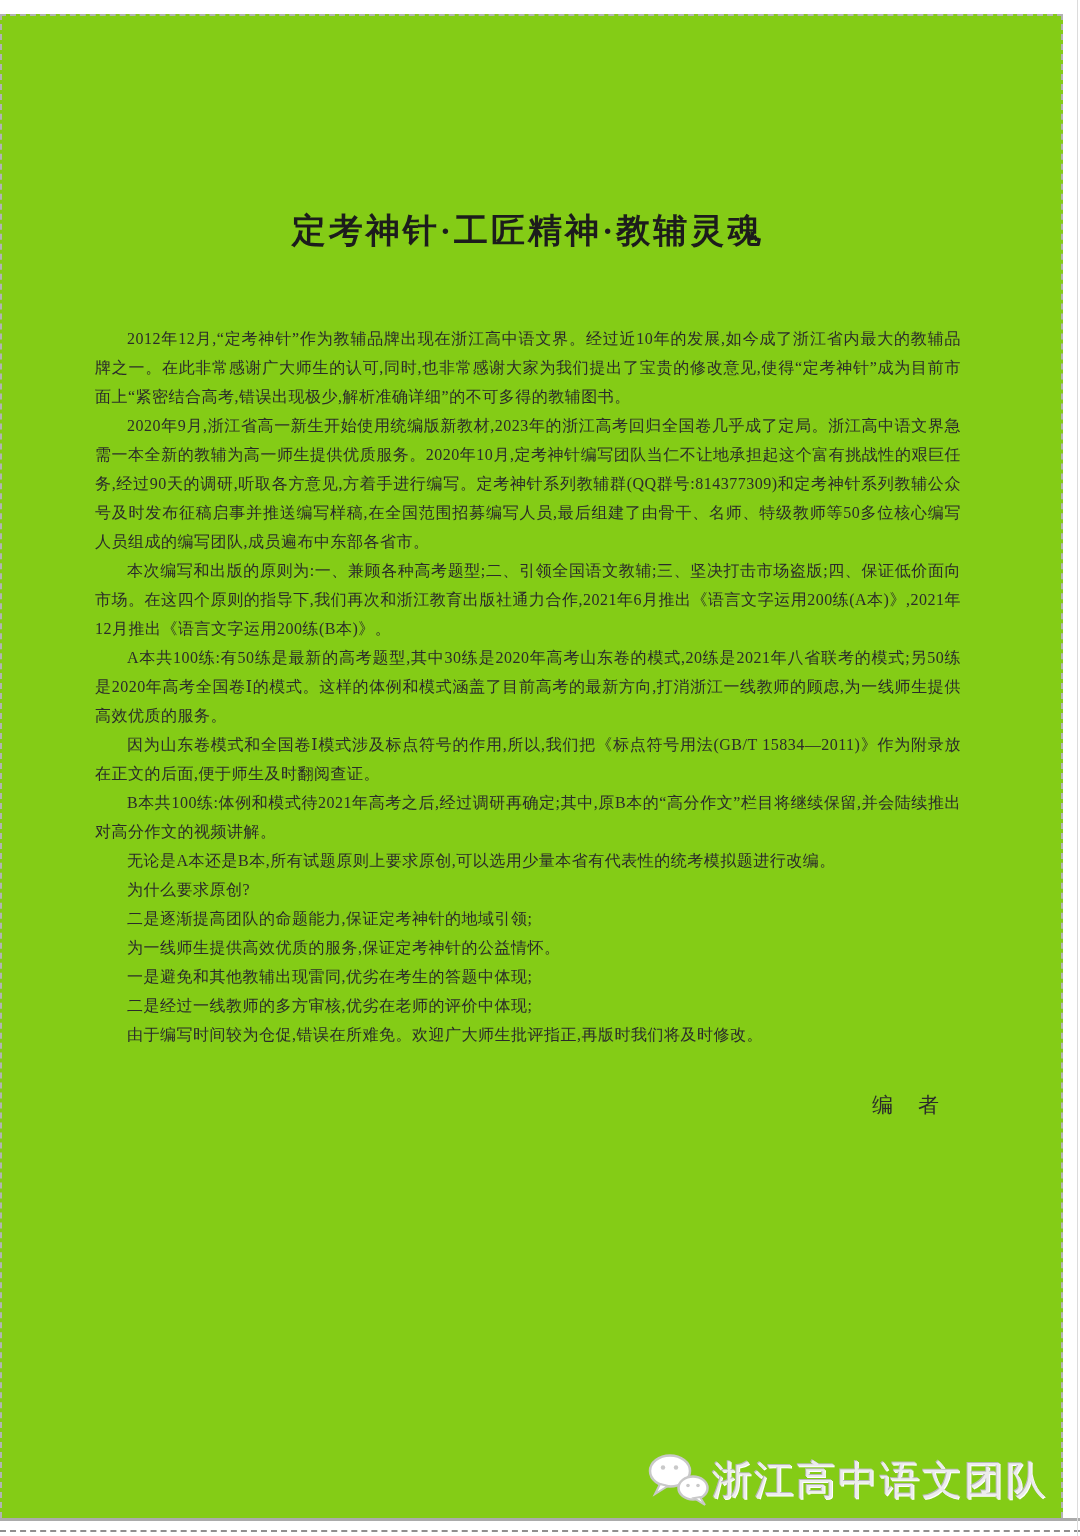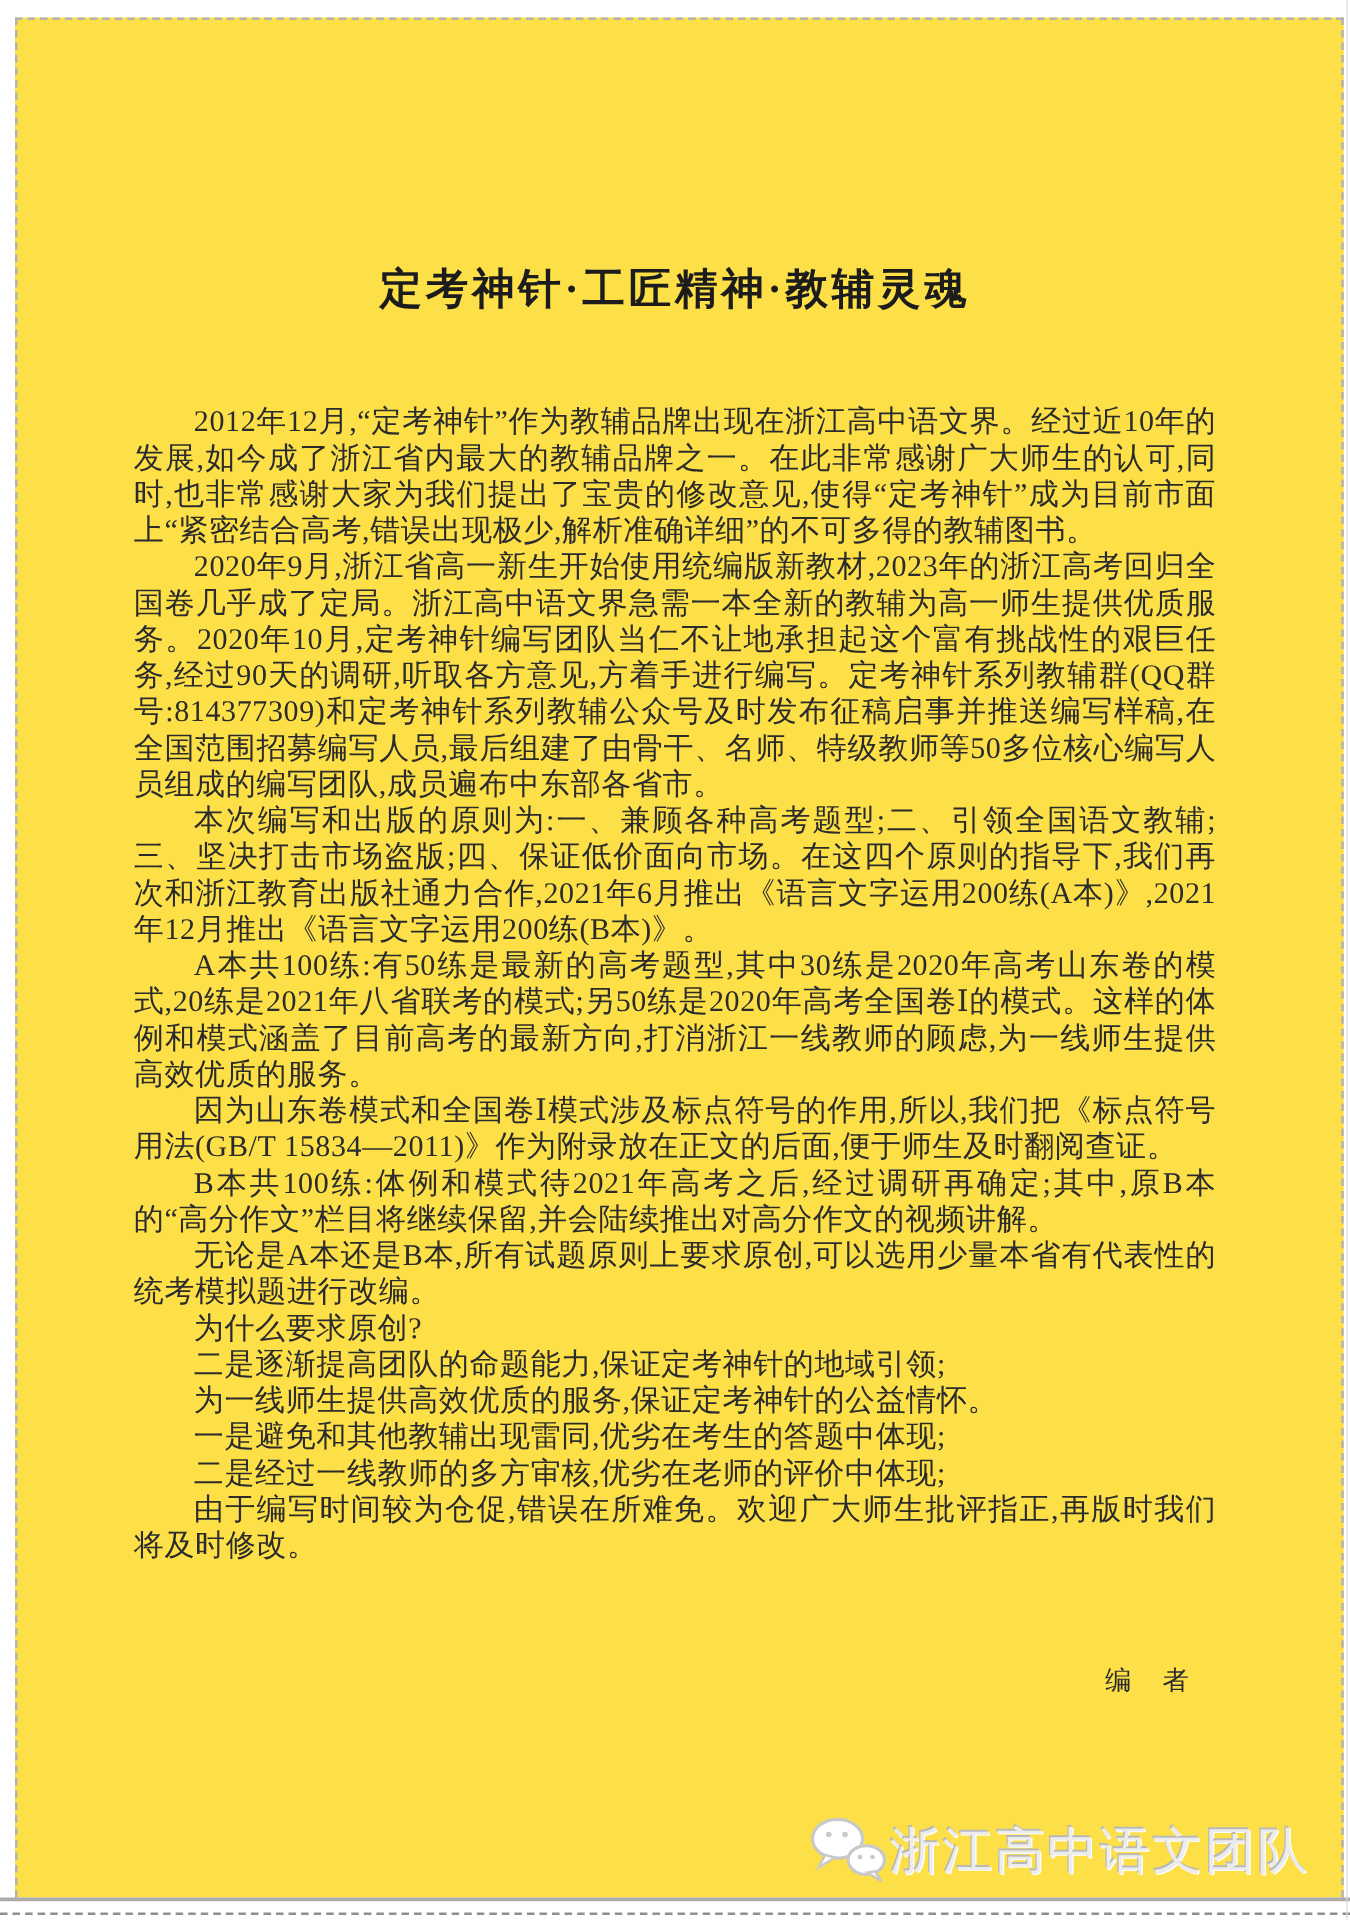--- a/index.html
+++ b/index.html
@@ -13,58 +13,58 @@
   }
   .canvas {
     position: relative;
     width: 1080px;
     height: 1536px;
     background: #ffffff;
   }
   
   .page {
     position: absolute;
-    left: 12px;
+    left: 0;
     top: 14px;
     width: 1063px;
     height: 1504px;
     box-sizing: border-box;
     border-top: 2px dashed #b3b3b3;
     border-left: 2px dashed #b3b3b3;
     border-right: 2px dashed #b3b3b3;
-    background: #fde047;
+    background: #84cc16;
   }
   .page-inner {
     position: relative;
     box-sizing: border-box;
     width: 100%;
     height: 100%;
     padding: 192px 100px 0 93px;
   }
   .doc-title {
     margin: 0 0 70px 0;
     text-align: center;
     font-size: 34px;
     font-weight: bold;
     letter-spacing: 3px;
     color: #1c1c1c;
     font-family: "Liberation Serif", "DejaVu Serif", serif;
   }
   .body-text p {
     margin: 0;
     padding: 0;
-    font-size: 24px;
+    font-size: 16px;
     line-height: 29px;
     color: #2b2b2b;
     text-align: justify;
     text-indent: 2em;
     letter-spacing: 0.5px;
   }
   .signature {
-    margin-top: 78px;
+    margin-top: 42px;
     padding-right: 20px;
     text-align: right;
     font-size: 21px;
     color: #2b2b2b;
     letter-spacing: 2px;
   }
   
   .bottom-solid-line {
     position: absolute;
     left: 0;

